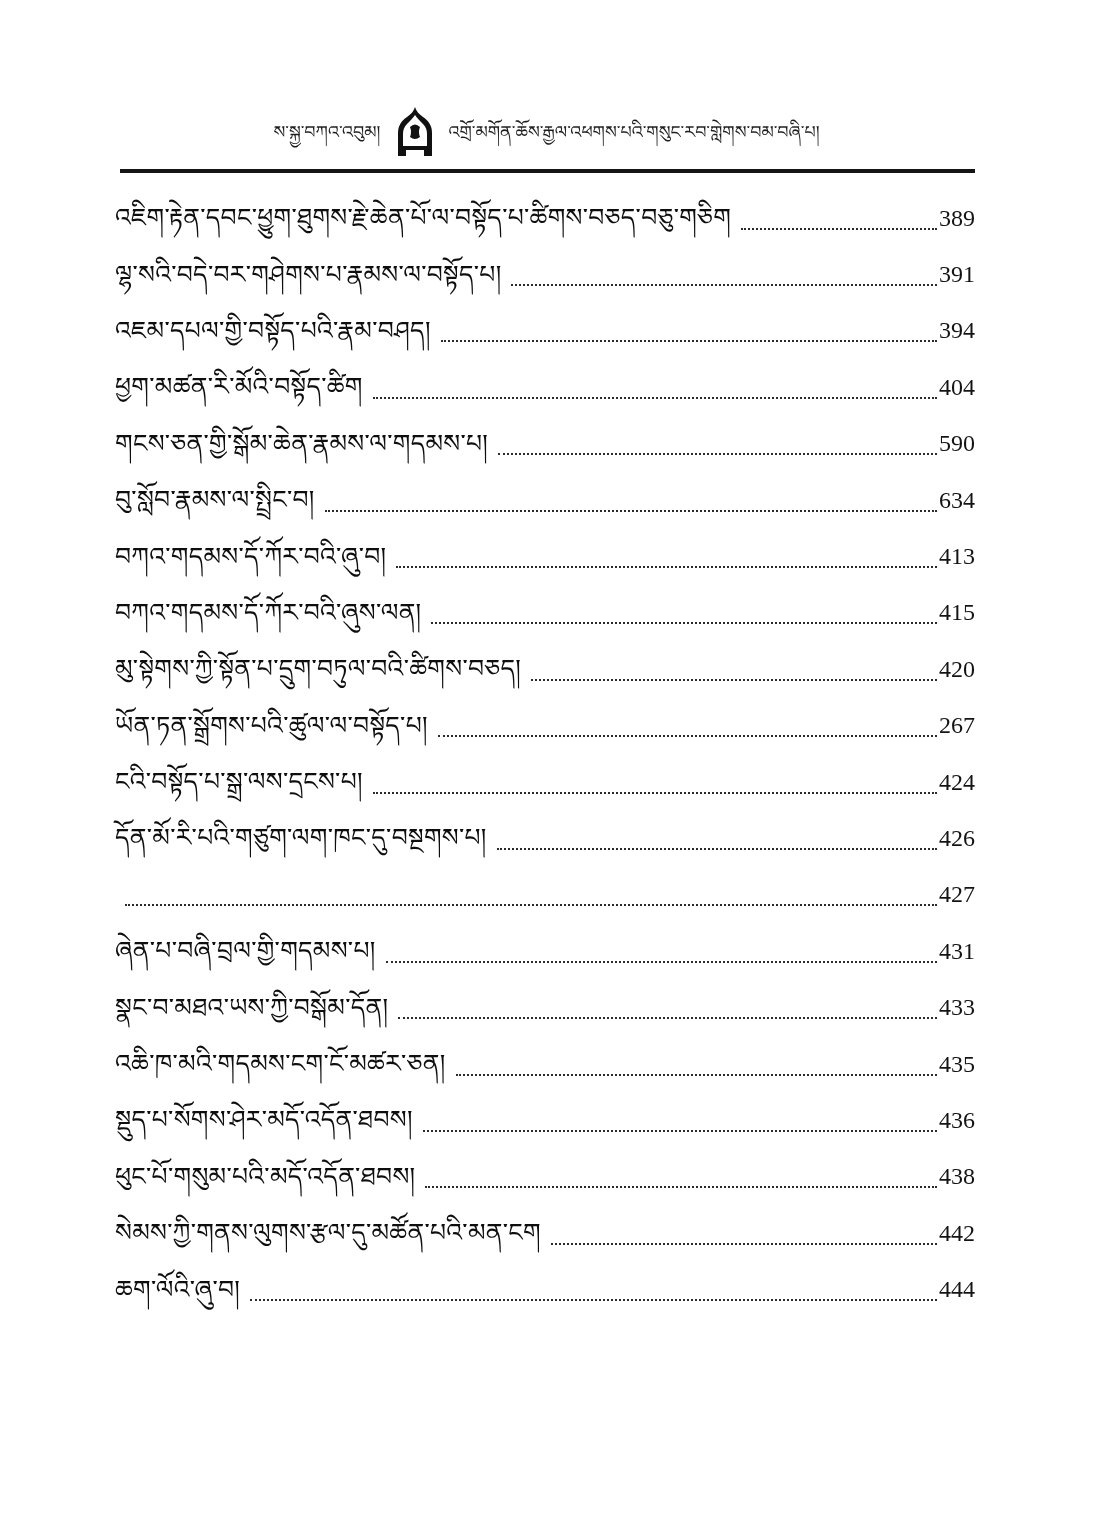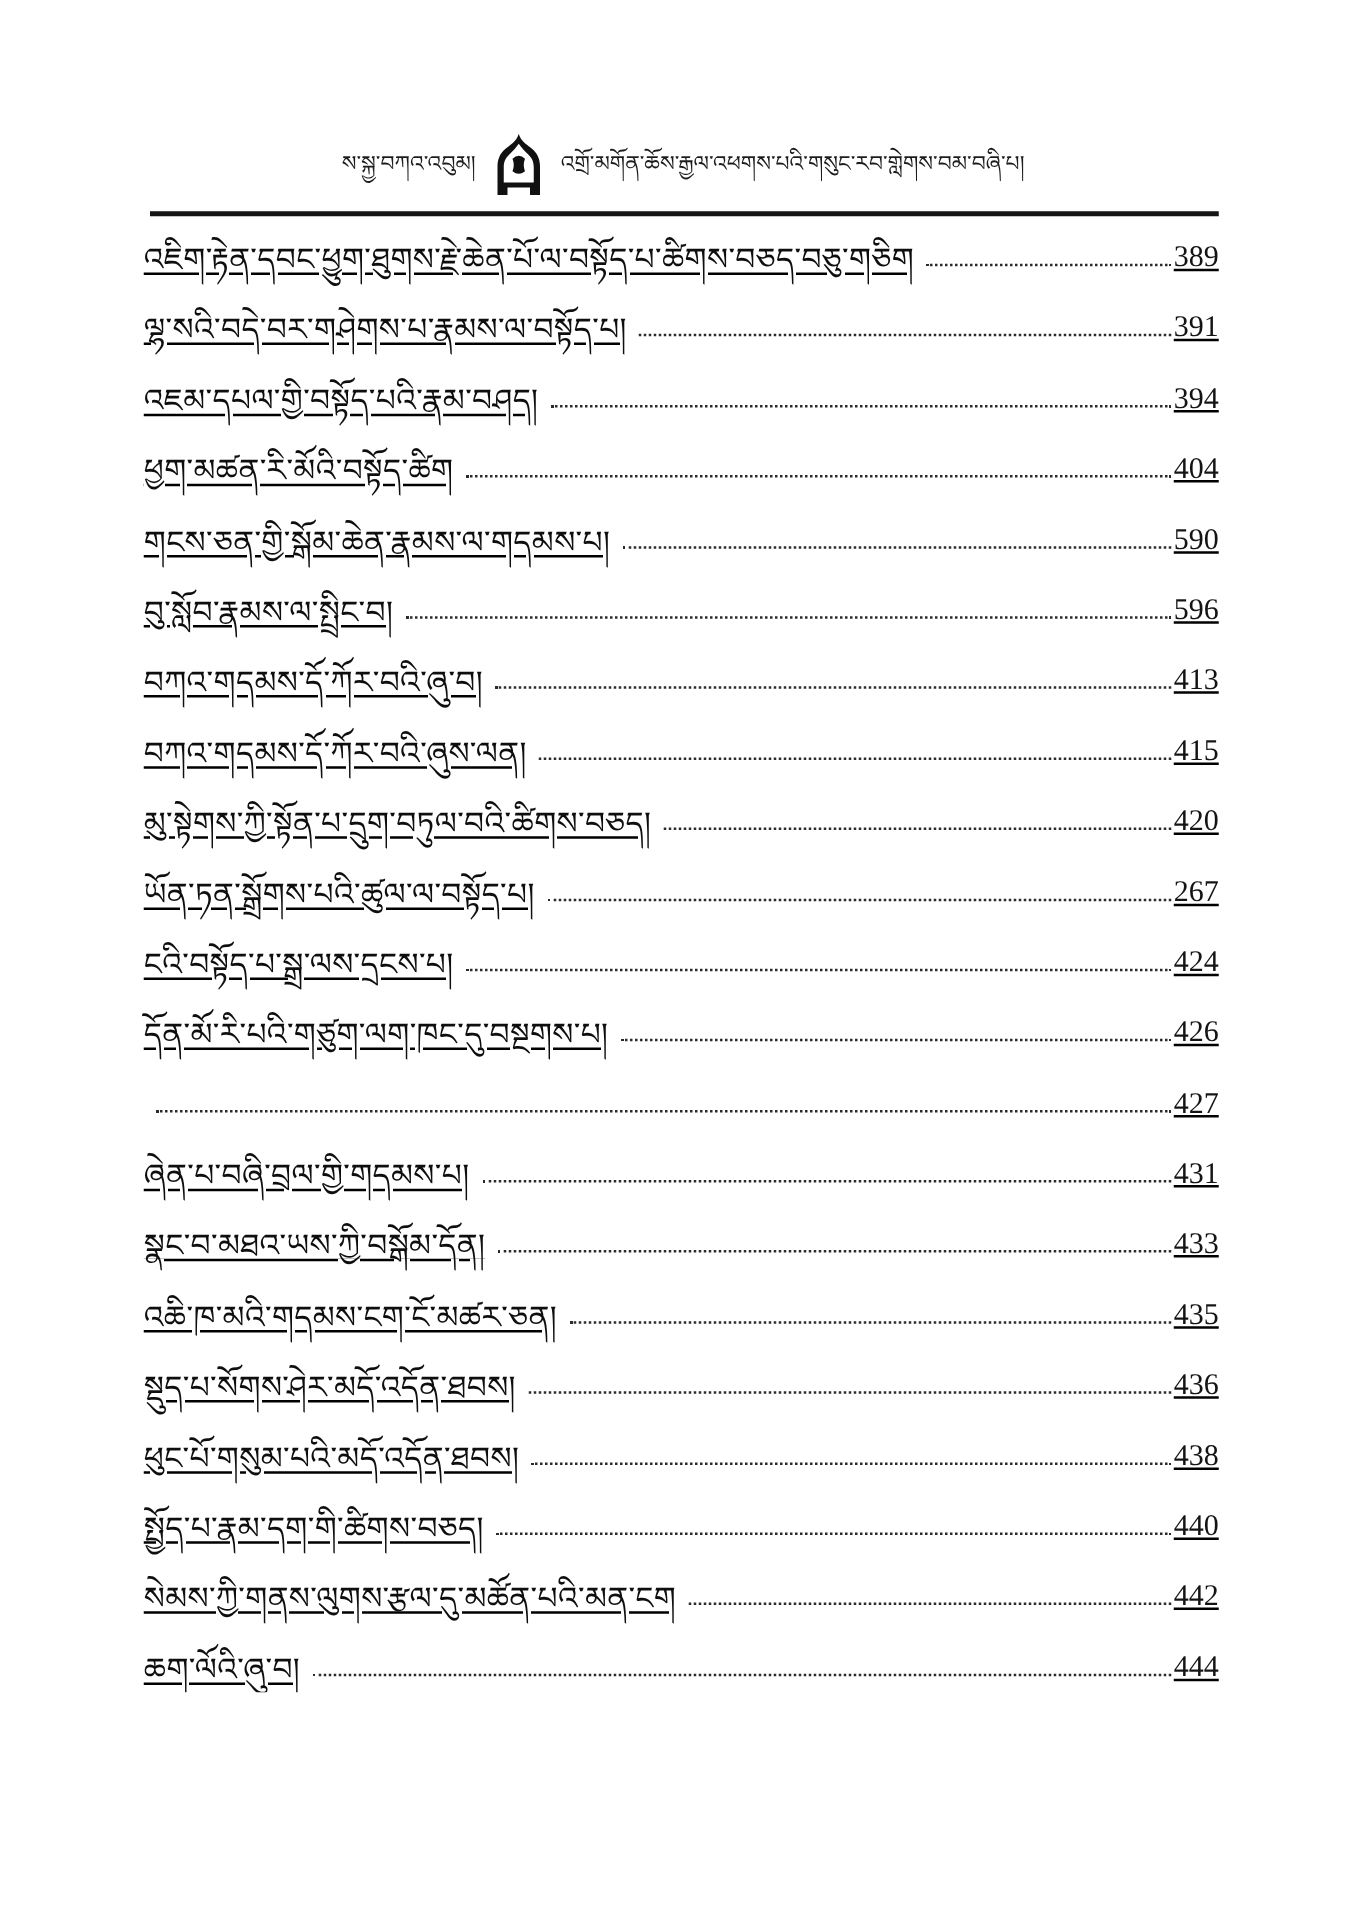--- a/index.html
+++ b/index.html
@@ -32,23 +32,22 @@
     margin:11px 118px 0 120px;
     height:4px;
     background:#151515;
   }
   
   .toc{
     margin:17px 118px 0 115px;
   }
   .toc-row{
     display:flex;
-    align-items:flex-start;
+    align-items:center;
     height:56.4px;
-    text-decoration:underline;
   }
   .toc-title{
     font-family:"DejaVu Sans",sans-serif;
     font-size:25px;
     line-height:36px;
     white-space:nowrap;
     color:#0e0e0e;
     letter-spacing:.3px;
   }
   .toc-leader{
@@ -117,21 +116,21 @@
       <span class="toc-page">404</span>
     </div>
       <div class="toc-row">
       <span class="toc-title">གངས་ཅན་གྱི་སྒོམ་ཆེན་རྣམས་ལ་གདམས་པ།</span>
       <span class="toc-leader"></span>
       <span class="toc-page">590</span>
     </div>
       <div class="toc-row">
       <span class="toc-title">བུ་སློབ་རྣམས་ལ་སྤྲིང་བ།</span>
       <span class="toc-leader"></span>
-      <span class="toc-page">596</span>
+      <span class="toc-page">634</span>
     </div>
       <div class="toc-row">
       <span class="toc-title">བཀའ་གདམས་དོ་ཀོར་བའི་ཞུ་བ།</span>
       <span class="toc-leader"></span>
       <span class="toc-page">413</span>
     </div>
       <div class="toc-row">
       <span class="toc-title">བཀའ་གདམས་དོ་ཀོར་བའི་ཞུས་ལན།</span>
       <span class="toc-leader"></span>
       <span class="toc-page">415</span>
@@ -177,25 +176,20 @@
     </div>
       <div class="toc-row">
       <span class="toc-title">སྡུད་པ་སོགས་ཤེར་མདོ་འདོན་ཐབས།</span>
       <span class="toc-leader"></span>
       <span class="toc-page">436</span>
     </div>
       <div class="toc-row">
       <span class="toc-title">ཕུང་པོ་གསུམ་པའི་མདོ་འདོན་ཐབས།</span>
       <span class="toc-leader"></span>
       <span class="toc-page">438</span>
-    </div>
-      <div class="toc-row">
-      <span class="toc-title">སྤྱོད་པ་རྣམ་དག་གི་ཚིགས་བཅད།</span>
-      <span class="toc-leader"></span>
-      <span class="toc-page">440</span>
     </div>
       <div class="toc-row">
       <span class="toc-title">སེམས་ཀྱི་གནས་ལུགས་རྩལ་དུ་མཚོན་པའི་མན་ངག</span>
       <span class="toc-leader"></span>
       <span class="toc-page">442</span>
     </div>
       <div class="toc-row">
       <span class="toc-title">ཆག་ལོའི་ཞུ་བ།</span>
       <span class="toc-leader"></span>
       <span class="toc-page">444</span>

